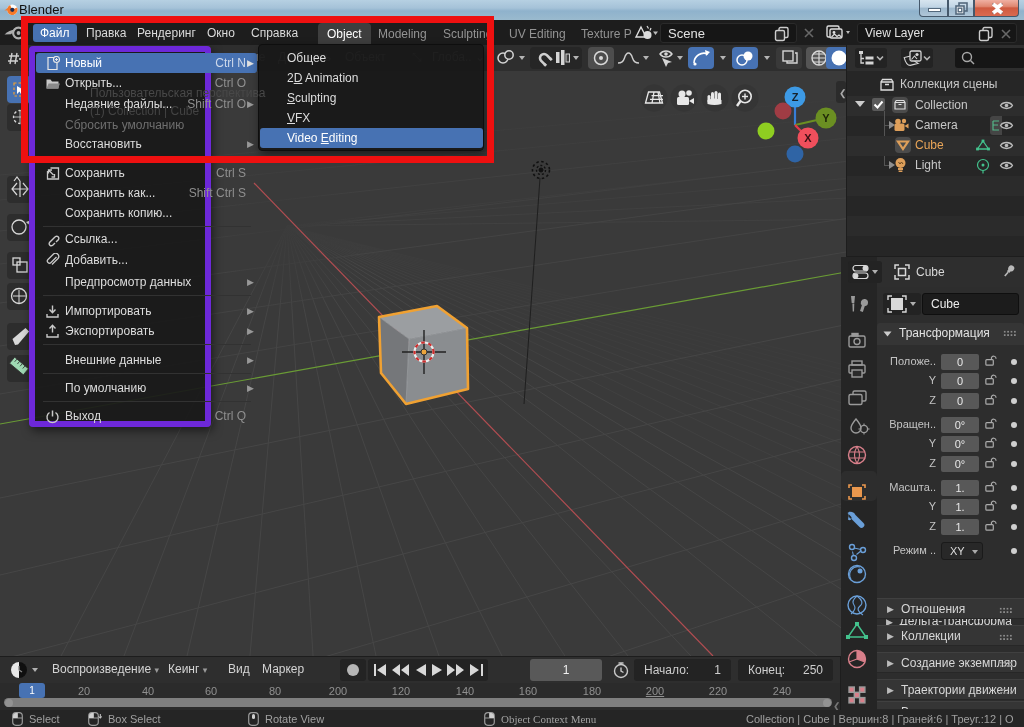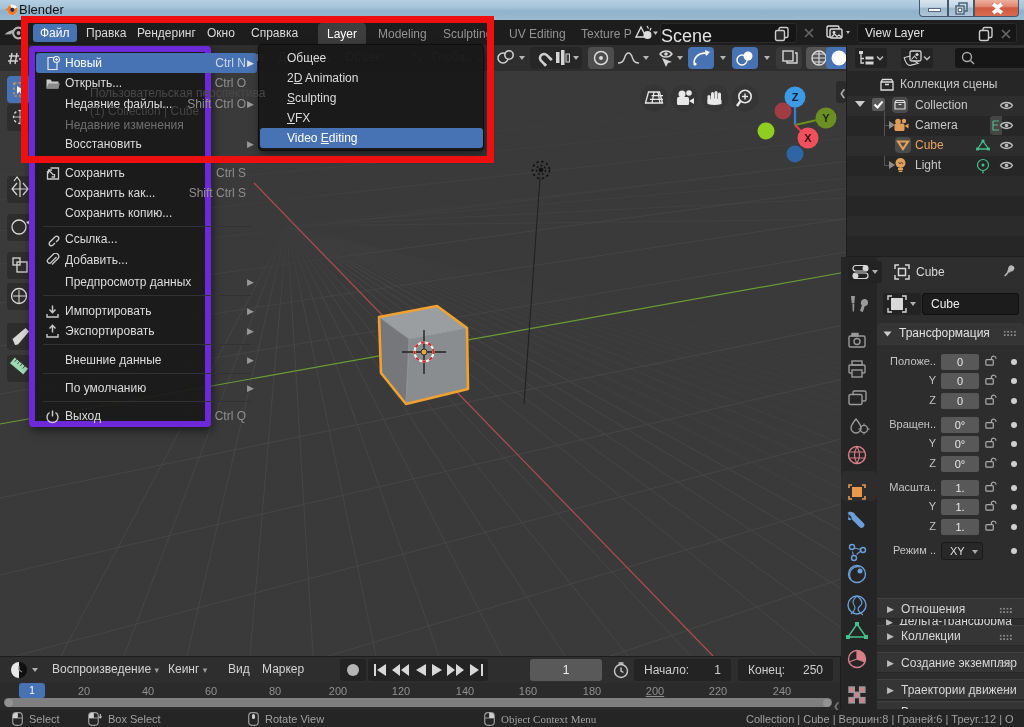--- a/index.html
+++ b/index.html
@@ -93,34 +93,34 @@
     <svg class="abs" style="left:4px;top:4px" width="24" height="18" viewBox="0 0 24 18">
       <circle cx="14.5" cy="9" r="5.4" fill="none" stroke="#b0b0b0" stroke-width="2.2"></circle>
       <circle cx="14.5" cy="9" r="1.9" fill="#b0b0b0"></circle>
       <path d="M0.5 10.5 Q5 5.8 11.5 5.7 L7 10.2 Z" fill="#b0b0b0"></path>
     </svg>
     <div class="abs menuitem" style="left:33px;background:#4772b3;color:#fff;">Файл</div>
     <div class="abs menuitem" style="left:79px;">Правка</div>
     <div class="abs menuitem" style="left:130px;">Рендеринг</div>
     <div class="abs menuitem" style="left:200px;">Окно</div>
     <div class="abs menuitem" style="left:244px;">Справка</div>
-    <div class="abs wtab active" style="left:318px;">Layer</div>
+    <div class="abs wtab active" style="left:318px;">Object</div>
     <div class="abs wtab" style="left:369px;">Modeling</div>
     <div class="abs wtab" style="left:434px;">Sculpting</div>
     <div class="abs wtab" style="left:500px;">UV Editing</div>
     <div class="abs wtab" style="left:572px;">Texture P</div>
     <div class="abs" style="left:633px;top:3px;width:391px;height:20px;">
       <svg class="abs" style="left:0px;top:0px" width="26" height="19" viewBox="0 0 26 19">
         <path d="M8 4 L13 14 L3 14 Z" fill="none" stroke="#ddd" stroke-width="1.4"></path>
         <circle cx="14.5" cy="12" r="4" fill="#ddd"></circle>
         <path d="M14 3 l1.5 2.5 M18 5 l-1 2.5" stroke="#ddd" stroke-width="1.2"></path>
         <path d="M20 8.5 l5 0 l-2.5 3.5 Z" fill="#bbb"></path>
       </svg>
       <div class="abs" style="left:27px;top:0;width:137px;height:20px;background:#161616;border-radius:3px;border:1px solid #2a2a2a;">
-        <div class="abs" style="left:0;top:2px;font-size:18px;color:#e2e2e2;">Scene</div>
+        <div class="abs" style="left:7px;top:2px;font-size:13px;color:#e2e2e2;">Scene</div>
         <svg class="abs" style="left:113px;top:2px" width="16" height="16" viewBox="0 0 16 16">
           <rect x="5" y="1.5" width="9" height="10" rx="1.5" fill="none" stroke="#cccccc" stroke-width="1.4"></rect>
           <rect x="1.5" y="4.5" width="9" height="10" rx="1.5" fill="#2a2a2a" stroke="#cccccc" stroke-width="1.4"></rect>
         </svg>
       </div>
       <svg class="abs" style="left:170px;top:4px" width="12" height="12" viewBox="0 0 12 12">
         <path d="M2 2 L10 10 M10 2 L2 10" stroke="#686868" stroke-width="1.6"></path>
       </svg>
       <svg class="abs" style="left:191px;top:1px" width="28" height="17" viewBox="0 0 28 17">
         <rect x="3" y="2" width="12" height="11" rx="1.5" fill="none" stroke="#ddd" stroke-width="1.4"></rect>
@@ -798,21 +798,21 @@
         </svg>
       <span class="lab">Открыть...</span>
         <span class="sc">Ctrl O</span>
     </div>
     <div class="mrow" style="top:42px;">
         <span class="lab">Недавние файлы...</span>
         <span class="sc">Shift Ctrl O</span>
         <span class="arr">▶</span>
       </div>
     <div class="mrow" style="top:63px;color:#6f6f6f;">
-        <span class="lab">Недавние изменения</span>
+        <span class="lab">Сбросить умолчанию</span>
       </div>
     <div class="mrow" style="top:82px;">
         <span class="lab">Восстановить</span>
         <span class="arr">▶</span>
       </div>
     <div class="msep" style="top:105px;"></div>
     <div class="mrow" style="top:111px;">
       <svg class="micon" viewBox="0 0 15 15">
           <path d="M5.5 2 l8 0 l0 11 l-11 0 l0 -8" fill="none" stroke="#c9c9c9" stroke-width="1.3"></path>
           <path d="M2.5 5 l0 -3 l3 0 M3.5 4 l5 5 m0 -3.5 l0 3.5 l-3.5 0" stroke="#c9c9c9" stroke-width="1.3" fill="none" transform="rotate(180 6 6.5)"></path>

